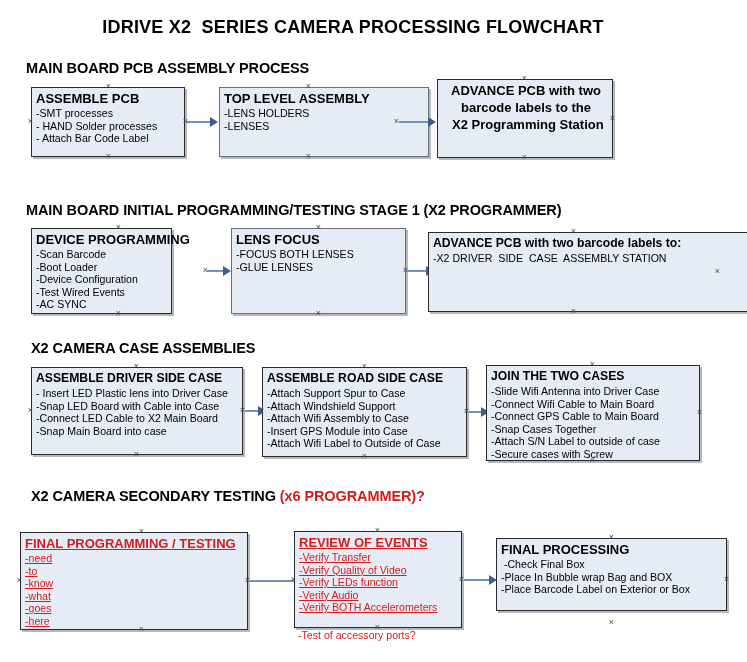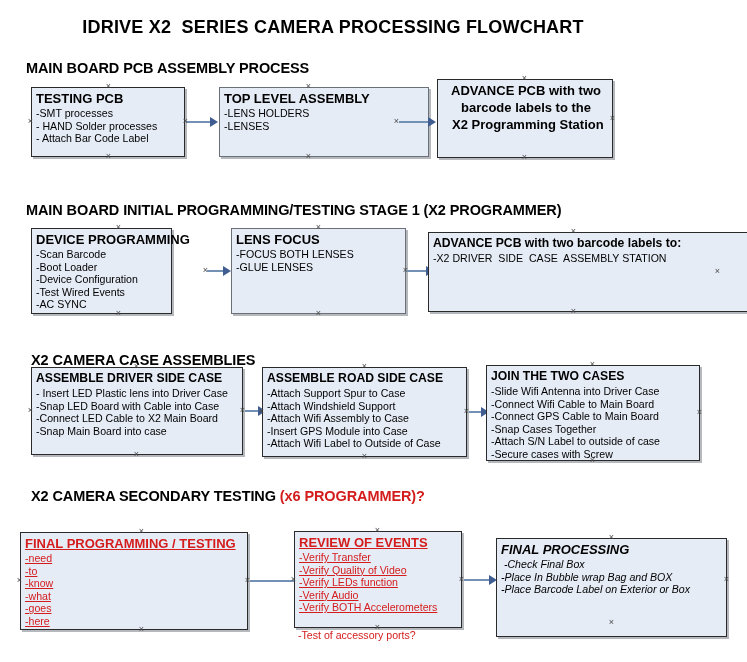--- a/index.html
+++ b/index.html
@@ -14,20 +14,21 @@
   .canvas{position:absolute;left:0;top:0;width:747px;height:662px;}
 
   
   .doc-title{
     position:absolute;
     left:0;width:666px;top:17px;
     text-align:center;
     font-size:18px;font-weight:bold;
     letter-spacing:.2px;
     white-space:pre;
+    padding-left:20px;
   }
   .section-title{
     position:absolute;
     font-size:14.5px;font-weight:bold;
     white-space:pre;
     letter-spacing:-.1px;
   }
   .section-title .red{color:#d41c1c;}
 
   
@@ -83,21 +84,21 @@
 <body>
 
 <div class="canvas">
 
   <div class="doc-title">IDRIVE X2  SERIES CAMERA PROCESSING FLOWCHART</div>
 
   <div class="section-title" style="left:26px;top:60px;">MAIN BOARD PCB ASSEMBLY PROCESS</div>
 
   <div class="box" style="left:31px;top:87px;width:154px;height:70px;">
     <div class="box-inner">
-      <div class="box-head">TESTING PCB</div>
+      <div class="box-head">ASSEMBLE PCB</div>
       <div class="box-body">-SMT processes</div>
       <div class="box-body">- HAND Solder processes</div>
       <div class="box-body">- Attach Bar Code Label</div>
     </div>
   </div>
   <div class="handle" style="left:105px;top:83px;"></div>
   <div class="handle" style="left:27px;top:118px;"></div>
   <div class="handle" style="left:105px;top:153px;"></div>
 
   <div class="box gray-border" style="left:219px;top:87px;width:210px;height:70px;">
@@ -165,21 +166,21 @@
   <div class="box" style="left:428px;top:232px;width:342px;height:80px;">
     <div class="box-inner">
       <div class="box-head small">ADVANCE PCB with two barcode labels to:</div>
       <div class="box-body">-X2 DRIVER  SIDE  CASE  ASSEMBLY STATION</div>
     </div>
   </div>
   <div class="handle" style="left:570px;top:228px;"></div>
   <div class="handle" style="left:714px;top:268px;"></div>
   <div class="handle" style="left:570px;top:308px;"></div>
 
-  <div class="section-title" style="left:31px;top:352px;">X2 CAMERA CASE ASSEMBLIES</div>
+  <div class="section-title" style="left:31px;top:340px;">X2 CAMERA CASE ASSEMBLIES</div>
 
   <div class="box" style="left:31px;top:367px;width:212px;height:88px;">
     <div class="box-inner">
       <div class="box-head small">ASSEMBLE DRIVER SIDE CASE</div>
       <div class="box-body">- Insert LED Plastic lens into Driver Case</div>
       <div class="box-body">-Snap LED Board with Cable into Case</div>
       <div class="box-body">-Connect LED Cable to X2 Main Board</div>
       <div class="box-body">-Snap Main Board into case</div>
     </div>
   </div>
@@ -256,21 +257,21 @@
   </div>
   <div class="overflow-line" style="left:298px;top:629px;">-Test of accessory ports?</div>
   <div class="handle" style="left:374px;top:527px;"></div>
   <div class="handle" style="left:290px;top:576px;"></div>
   <div class="handle" style="left:374px;top:624px;"></div>
   <div class="handle" style="left:458px;top:576px;"></div>
 
   <div class="conn" style="left:464px;top:579px;width:28px;"></div>
   <div class="arrowhead" style="left:489px;top:575px;"></div>
 
-  <div class="box" style="left:496px;top:538px;width:231px;height:99px;font-style:italic;">
+  <div class="box" style="left:496px;top:538px;width:231px;height:73px;">
     <div class="box-inner">
       <div class="box-head">FINAL PROCESSING</div>
       <div class="box-body"> -Check Final Box</div>
       <div class="box-body">-Place In Bubble wrap Bag and BOX</div>
       <div class="box-body">-Place Barcode Label on Exterior or Box</div>
     </div>
   </div>
   <div class="handle" style="left:608px;top:534px;"></div>
   <div class="handle" style="left:723px;top:576px;"></div>
   <div class="handle" style="left:608px;top:619px;"></div>

